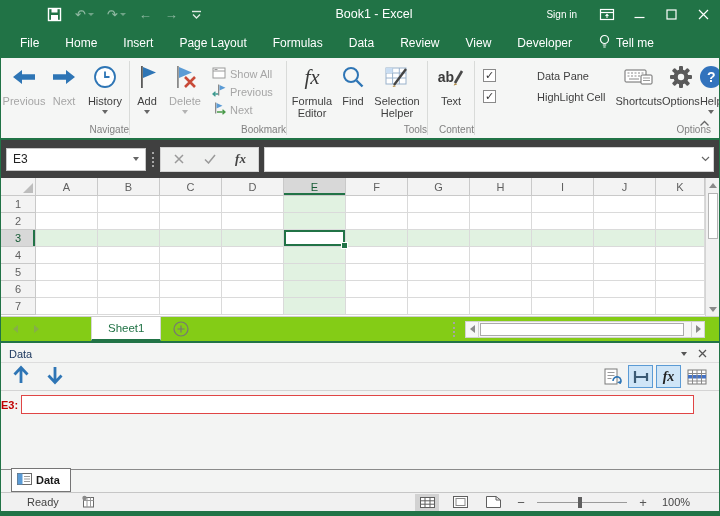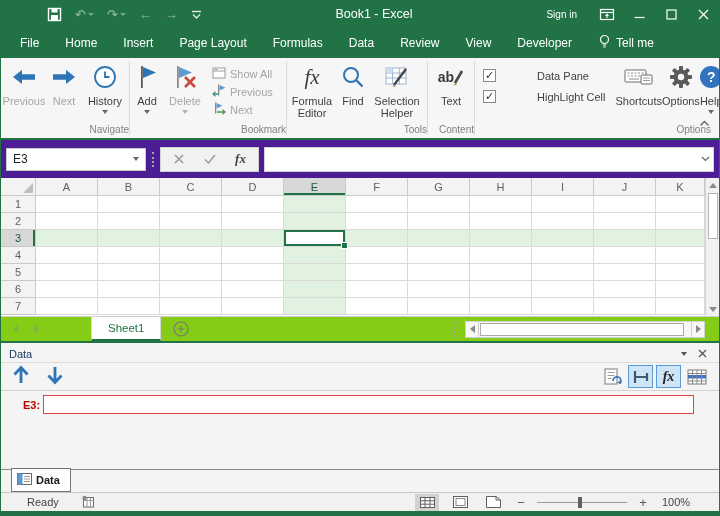--- a/index.html
+++ b/index.html
@@ -40,21 +40,21 @@
   .optcol { display: flex; flex-direction: column; padding: 4px 10px 0 8px; }
   .cbrow { display: flex; align-items: center; font-size: 11px; color: #3f3f3f; height: 15px; margin: 3px 0; white-space: nowrap; gap: 36px; }
   .cbx { width: 13px; height: 13px; border: 1px solid #8a8a8a; background: #fff; position: relative; margin-right: 5px; flex: none; }
   .cbx.checked::after { content: "\2713"; position: absolute; left: 1px; top: -1px; font-size: 11px; color: #333; }
   .ab { font-weight: bold; font-size: 14px; color: #3b3b3b; }
   .help-ic { width: 22px; height: 22px; border-radius: 50%; background: #3273bd; color: #fff; font-weight: bold; font-size: 14px; display: flex; align-items: center; justify-content: center; }
   .collapse { position: absolute; right: 9px; bottom: 7px; }
   .hr-green { height: 2px; background: #217346; flex: none; }
 
   
-  .fbar { height: 38px; background: #4c1d95; display: flex; align-items: center; padding: 0 5px; flex: none; }
+  .fbar { height: 38px; background: #404040; display: flex; align-items: center; padding: 0 5px; flex: none; }
   .namebox { width: 140px; height: 23px; background: #fff; border: 1px solid #c8c8c8; display: flex; align-items: center; flex: none; }
   .namebox input { flex: 1; min-width: 0; border: 0; outline: none; font-size: 12px; padding: 0 6px; font-family: inherit; color: #222; background: transparent; }
   .nb-dd { width: 18px; height: 100%; display: flex; align-items: center; justify-content: center; }
   .vdots { height: 15px; border-left: 2px dotted #a5a5a5; margin: 0 6px; }
   .fxbox { display: flex; align-items: center; height: 25px; background: #f0f1f0; border: 1px solid #d2d2d2; padding: 0 2px; flex: none; }
   .fxbtn { width: 31px; height: 100%; display: flex; align-items: center; justify-content: center; }
   .fxbtn .fxs { font-family: "Liberation Serif", serif; font-style: italic; font-size: 13px; font-weight: bold; color: #444; }
   .fml { flex: 1; height: 25px; background: #fff; border: 1px solid #d2d2d2; margin-left: 5px; display: flex; align-items: center; }
   .fml input { flex: 1; min-width: 0; border: 0; outline: none; font-size: 12px; padding: 0 6px; font-family: inherit; background: transparent; }
   .fml-dd { width: 16px; display: flex; align-items: center; justify-content: center; }
@@ -104,21 +104,21 @@
   .dpane { flex: 1; display: flex; flex-direction: column; background: #f3f4f3; min-height: 0; }
   .dp-head { height: 19px; display: flex; align-items: center; padding: 2px 8px 0 8px; font-size: 11px; color: #1f3a60; flex: none; }
   .dp-head .spacer { flex: 1; }
   .dp-head .hbtn { width: 18px; display: flex; align-items: center; justify-content: center; }
   .dp-tools { height: 29px; display: flex; align-items: center; padding: 0 10px; border-top: 1px solid #dddddd; border-bottom: 1px solid #d4d4d4; flex: none; }
   .dp-arrows { display: flex; align-items: center; gap: 14px; }
   .dp-ticons { margin-left: auto; display: flex; align-items: center; gap: 3px; }
   .ticon { width: 25px; height: 23px; display: flex; align-items: center; justify-content: center; border: 1px solid transparent; }
   .ticon.sel { background: #cfe5f7; border-color: #5b9bd5; }
   .ticon .fxs2 { font-family: "Liberation Serif", serif; font-style: italic; font-size: 14px; font-weight: bold; color: #222; }
-  .dp-field { display: flex; align-items: center; padding: 4px 25px 0 22px; gap: 3px; flex: none; }
+  .dp-field { display: flex; align-items: center; padding: 4px 25px 0 0; gap: 3px; flex: none; }
   .dp-label { font-size: 11px; font-weight: bold; color: #c00000; flex: none; }
   .red-input { flex: 1; height: 19px; border: 1px solid #e04545; background: #fff; outline: none; font-size: 11px; padding: 0 4px; font-family: inherit; }
   .dp-fill { flex: 1; }
   .dp-tabs { height: 26px; position: relative; padding-left: 10px; display: flex; align-items: flex-end; flex: none; }
   .dp-tabs::before { content: ""; position: absolute; left: 0; right: 0; top: 3px; height: 1px; background: #8a8a8a; }
   .dp-tab { position: relative; height: 24px; background: #fff; border: 1px solid #757575; display: flex; align-items: center; gap: 4px; padding: 0 10px 0 5px; font-size: 11px; font-weight: bold; color: #1a1a1a; }
 
   
   .statusbar { height: 19px; border-top: 1px solid #c6c6c6; background: #f1f1f1; display: flex; align-items: center; font-size: 11px; color: #444; padding: 0 26px; flex: none; }
   .sb-left { display: flex; align-items: center; gap: 22px; }

